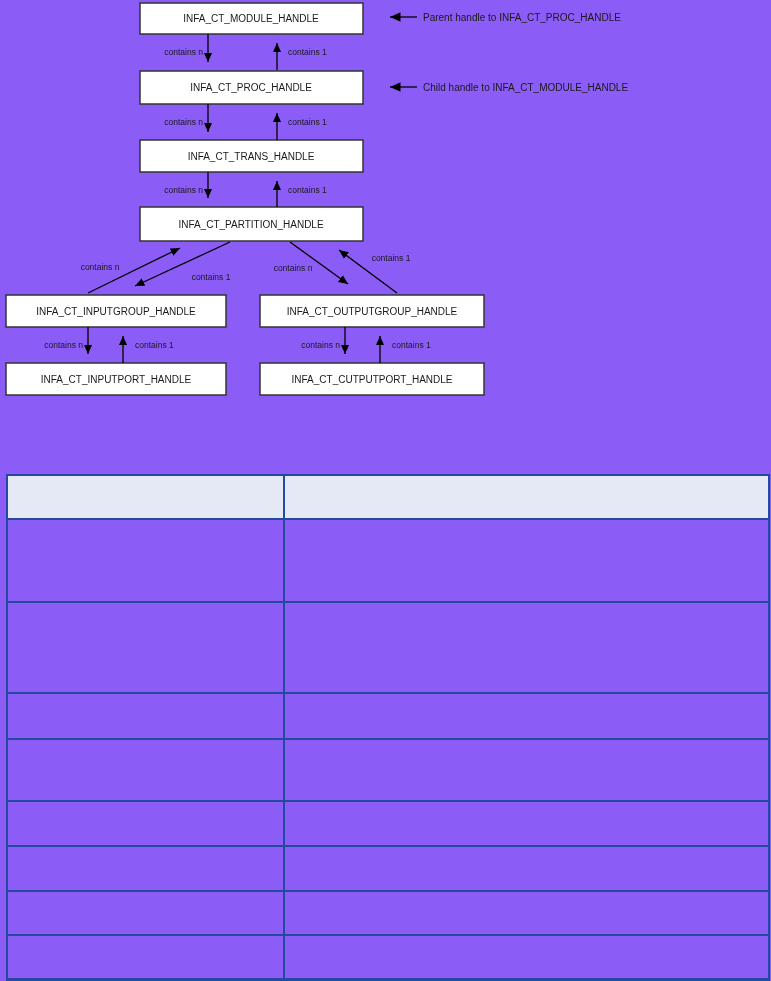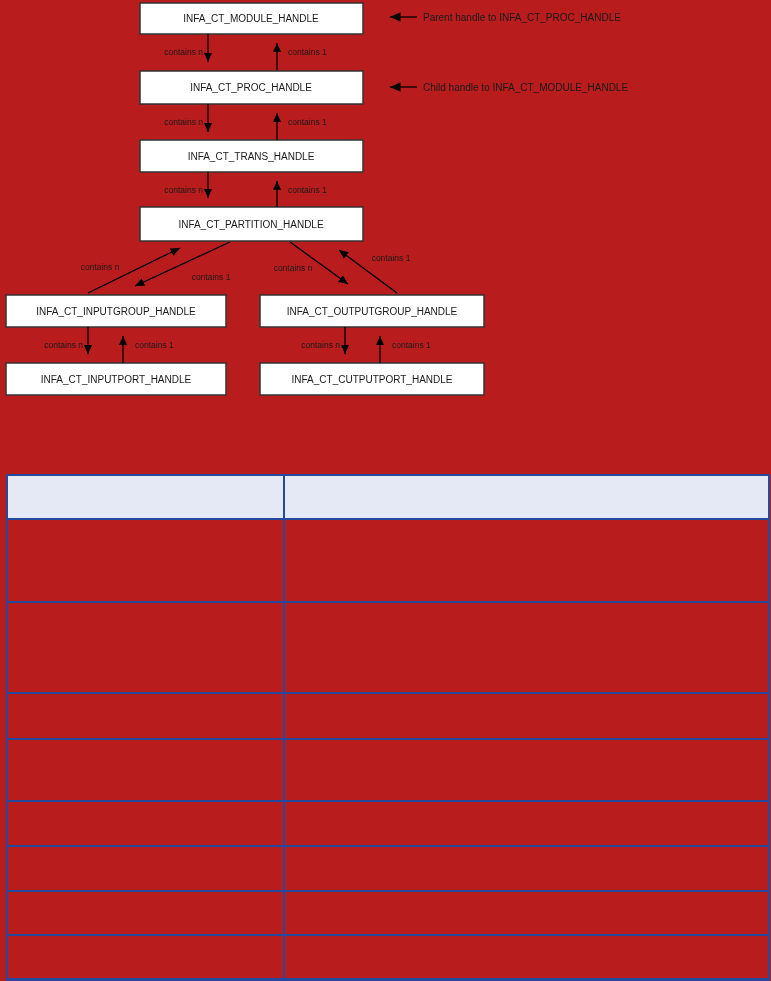--- a/index.html
+++ b/index.html
@@ -5,21 +5,21 @@
   html, body {
     margin: 0;
     padding: 0;
     background: #ffffff;
     font-family: "Liberation Sans", sans-serif;
   }
   #stage {
     position: relative;
     width: 771px;
     height: 981px;
-    background: #b91c1c;
+    background: #8b5cf6;
     overflow: hidden;
   }
   #diagram-svg {
     position: absolute;
     left: 0;
     top: 0;
   }
   .node-box {
     fill: #ffffff;
     stroke: #333333;

